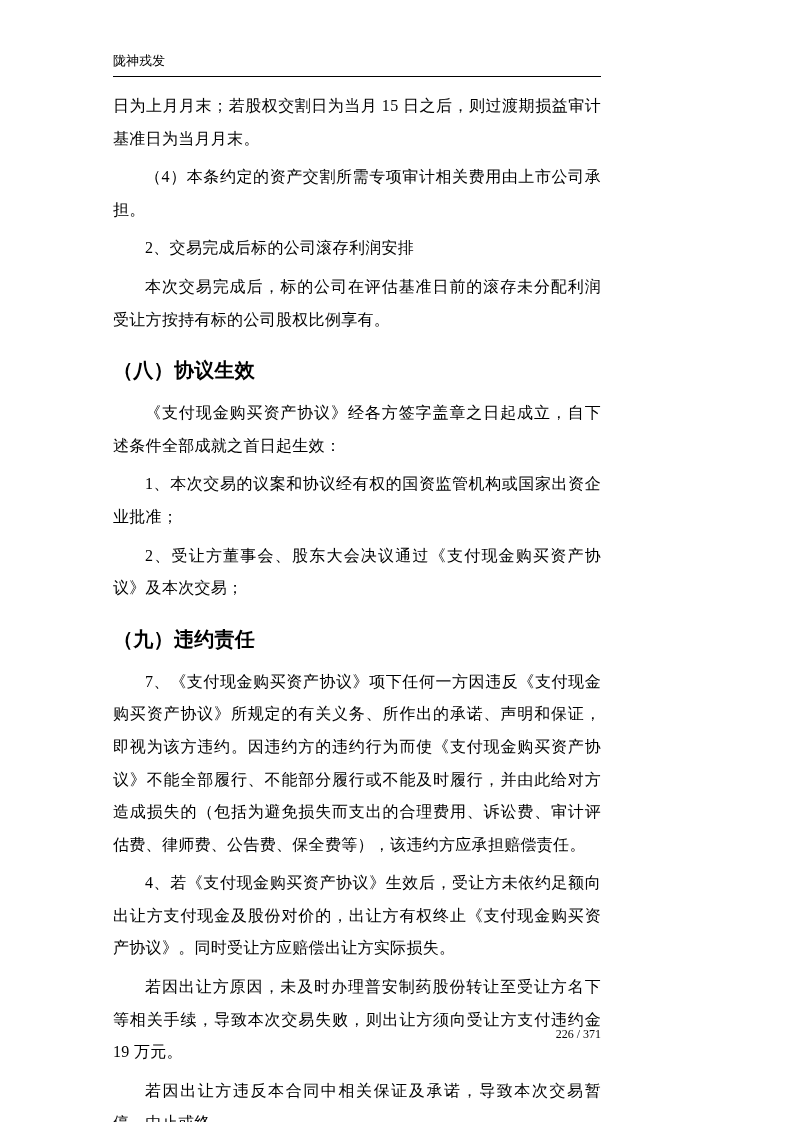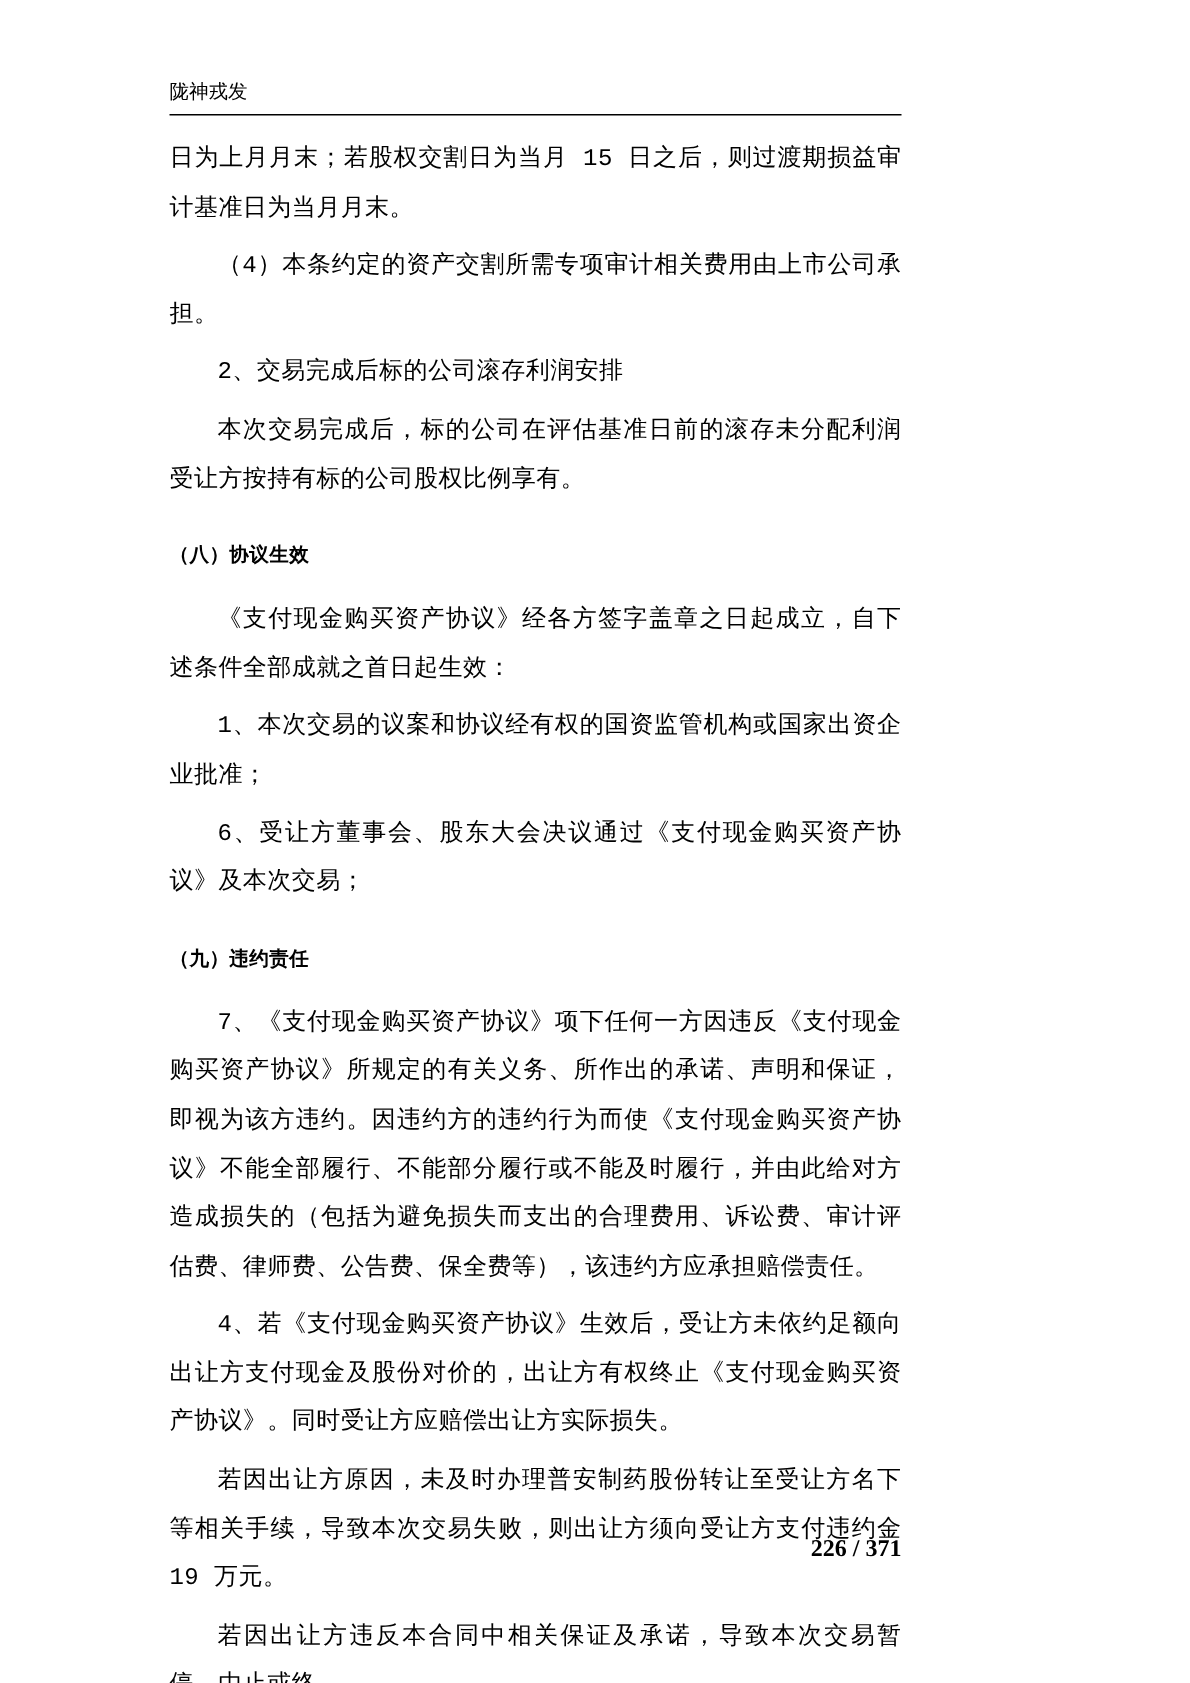--- a/index.html
+++ b/index.html
@@ -37,61 +37,60 @@
     right: 113px;
     top: 90px;
     font-size: 16px;
     line-height: 32.6px;
     text-align: justify;
     letter-spacing: 0.3px;
   }
   .para {
     margin: 0 0 6px 0;
     text-indent: 2em;
-    font-family: Liberation Mono, monospace;
   }
   .para.no-indent {
     text-indent: 0;
   }
   .section-heading {
     font-family: Liberation Serif, serif;
     font-weight: bold;
-    font-size: 13px;
+    font-size: 20px;
     line-height: 28px;
     margin: 20px 0 13px 0;
     text-indent: 0;
     text-align: left;
   }
   .doc-footer {
     position: absolute;
     right: 113px;
     bottom: 80px;
-    font-size: 16px;
-    font-weight: bold;
+    font-size: 12px;
+    font-weight: normal;
     font-family: "Liberation Serif", "DejaVu Serif", serif;
   }
 </style>
 </head>
 <body>
 
 <div class="page">
 
   <div class="doc-header">
     <span class="hdr-left">陇神戎发</span>
   </div>
 
   <div class="doc-content">
     <p class="para no-indent">日为上月月末；若股权交割日为当月 15 日之后，则过渡期损益审计基准日为当月月末。</p>
     <p class="para">（4）本条约定的资产交割所需专项审计相关费用由上市公司承担。</p>
     <p class="para">2、交易完成后标的公司滚存利润安排</p>
     <p class="para">本次交易完成后，标的公司在评估基准日前的滚存未分配利润受让方按持有标的公司股权比例享有。</p>
     <h2 class="section-heading">（八）协议生效</h2>
     <p class="para">《支付现金购买资产协议》经各方签字盖章之日起成立，自下述条件全部成就之首日起生效：</p>
     <p class="para">1、本次交易的议案和协议经有权的国资监管机构或国家出资企业批准；</p>
-    <p class="para">6、受让方董事会、股东大会决议通过《支付现金购买资产协议》及本次交易；</p>
+    <p class="para">2、受让方董事会、股东大会决议通过《支付现金购买资产协议》及本次交易；</p>
     <h2 class="section-heading">（九）违约责任</h2>
     <p class="para">7、《支付现金购买资产协议》项下任何一方因违反《支付现金购买资产协议》所规定的有关义务、所作出的承诺、声明和保证，即视为该方违约。因违约方的违约行为而使《支付现金购买资产协议》不能全部履行、不能部分履行或不能及时履行，并由此给对方造成损失的（包括为避免损失而支出的合理费用、诉讼费、审计评估费、律师费、公告费、保全费等），该违约方应承担赔偿责任。</p>
     <p class="para">4、若《支付现金购买资产协议》生效后，受让方未依约足额向出让方支付现金及股份对价的，出让方有权终止《支付现金购买资产协议》。同时受让方应赔偿出让方实际损失。</p>
     <p class="para">若因出让方原因，未及时办理普安制药股份转让至受让方名下等相关手续，导致本次交易失败，则出让方须向受让方支付违约金 19 万元。</p>
     <p class="para">若因出让方违反本合同中相关保证及承诺，导致本次交易暂停、中止或终</p>
   </div>
 
   <div class="doc-footer">226 / 371</div>
 
 </div>

